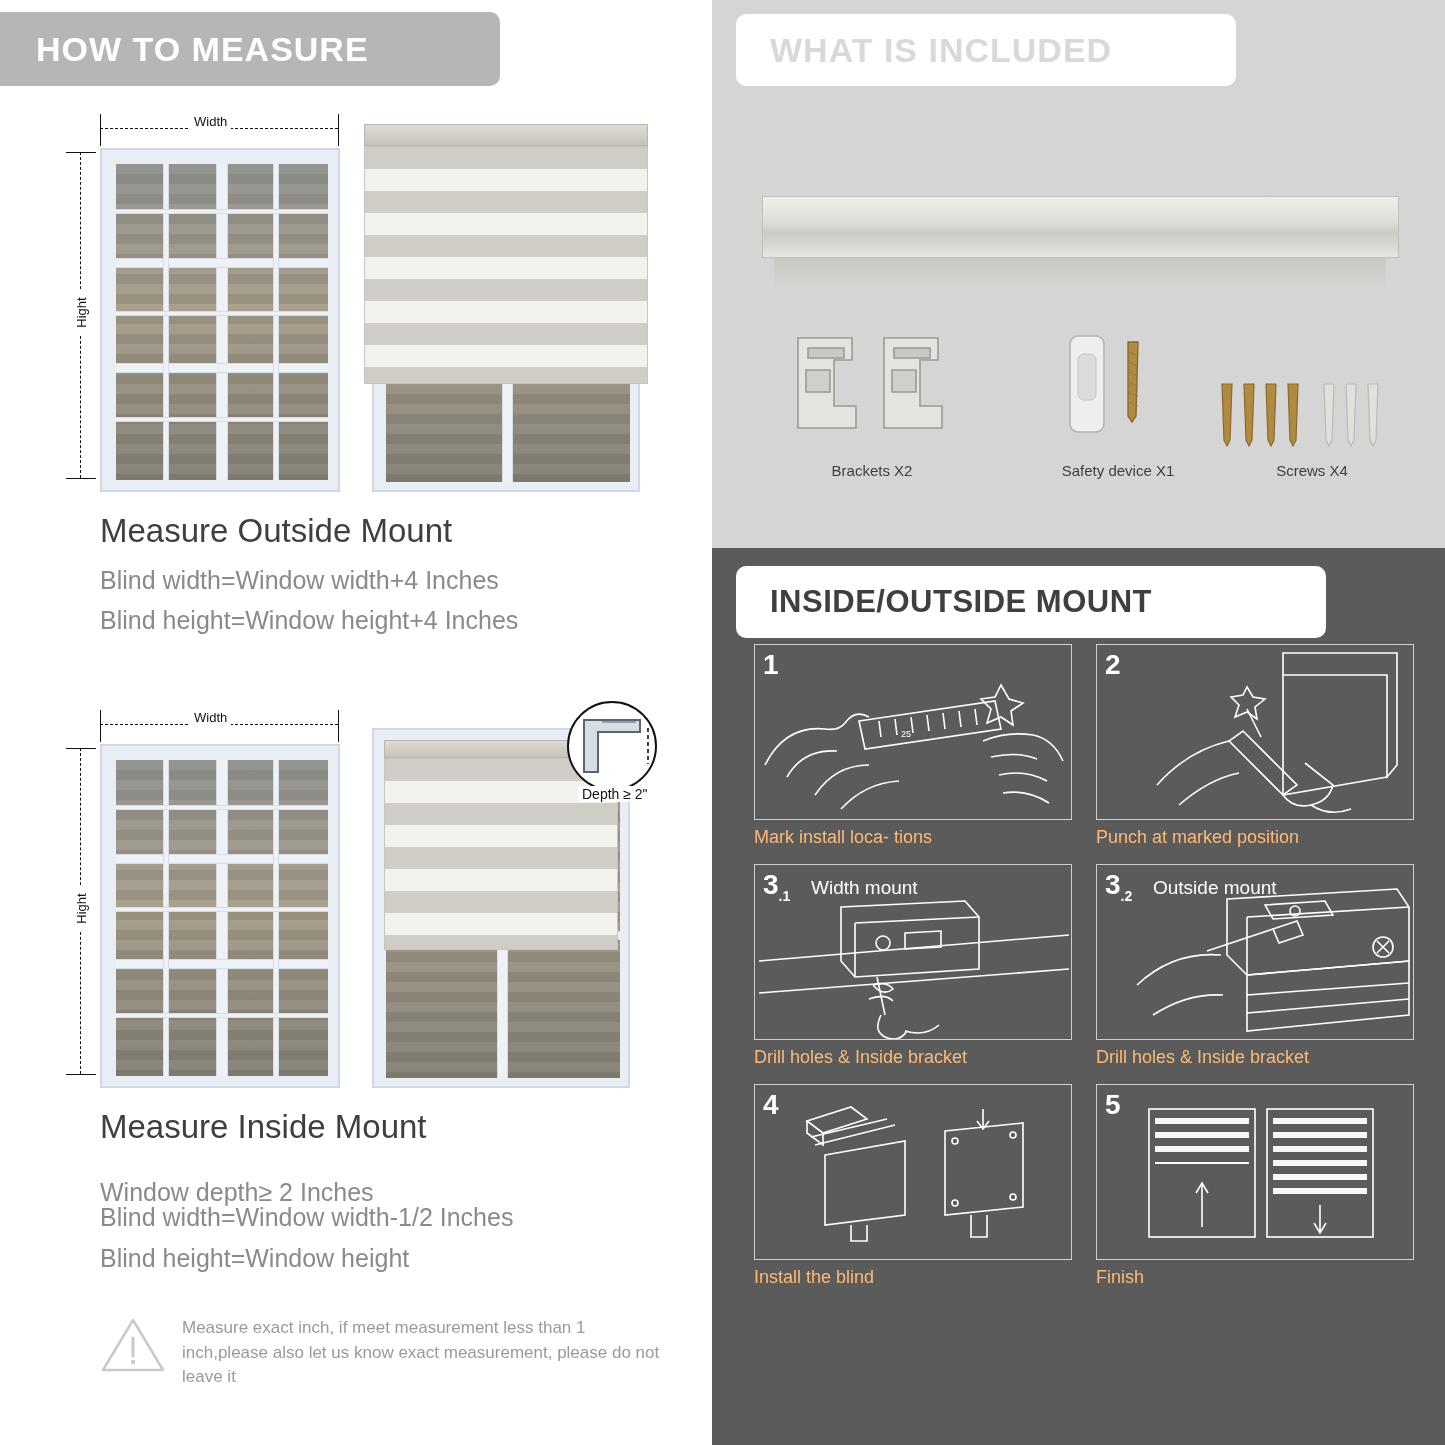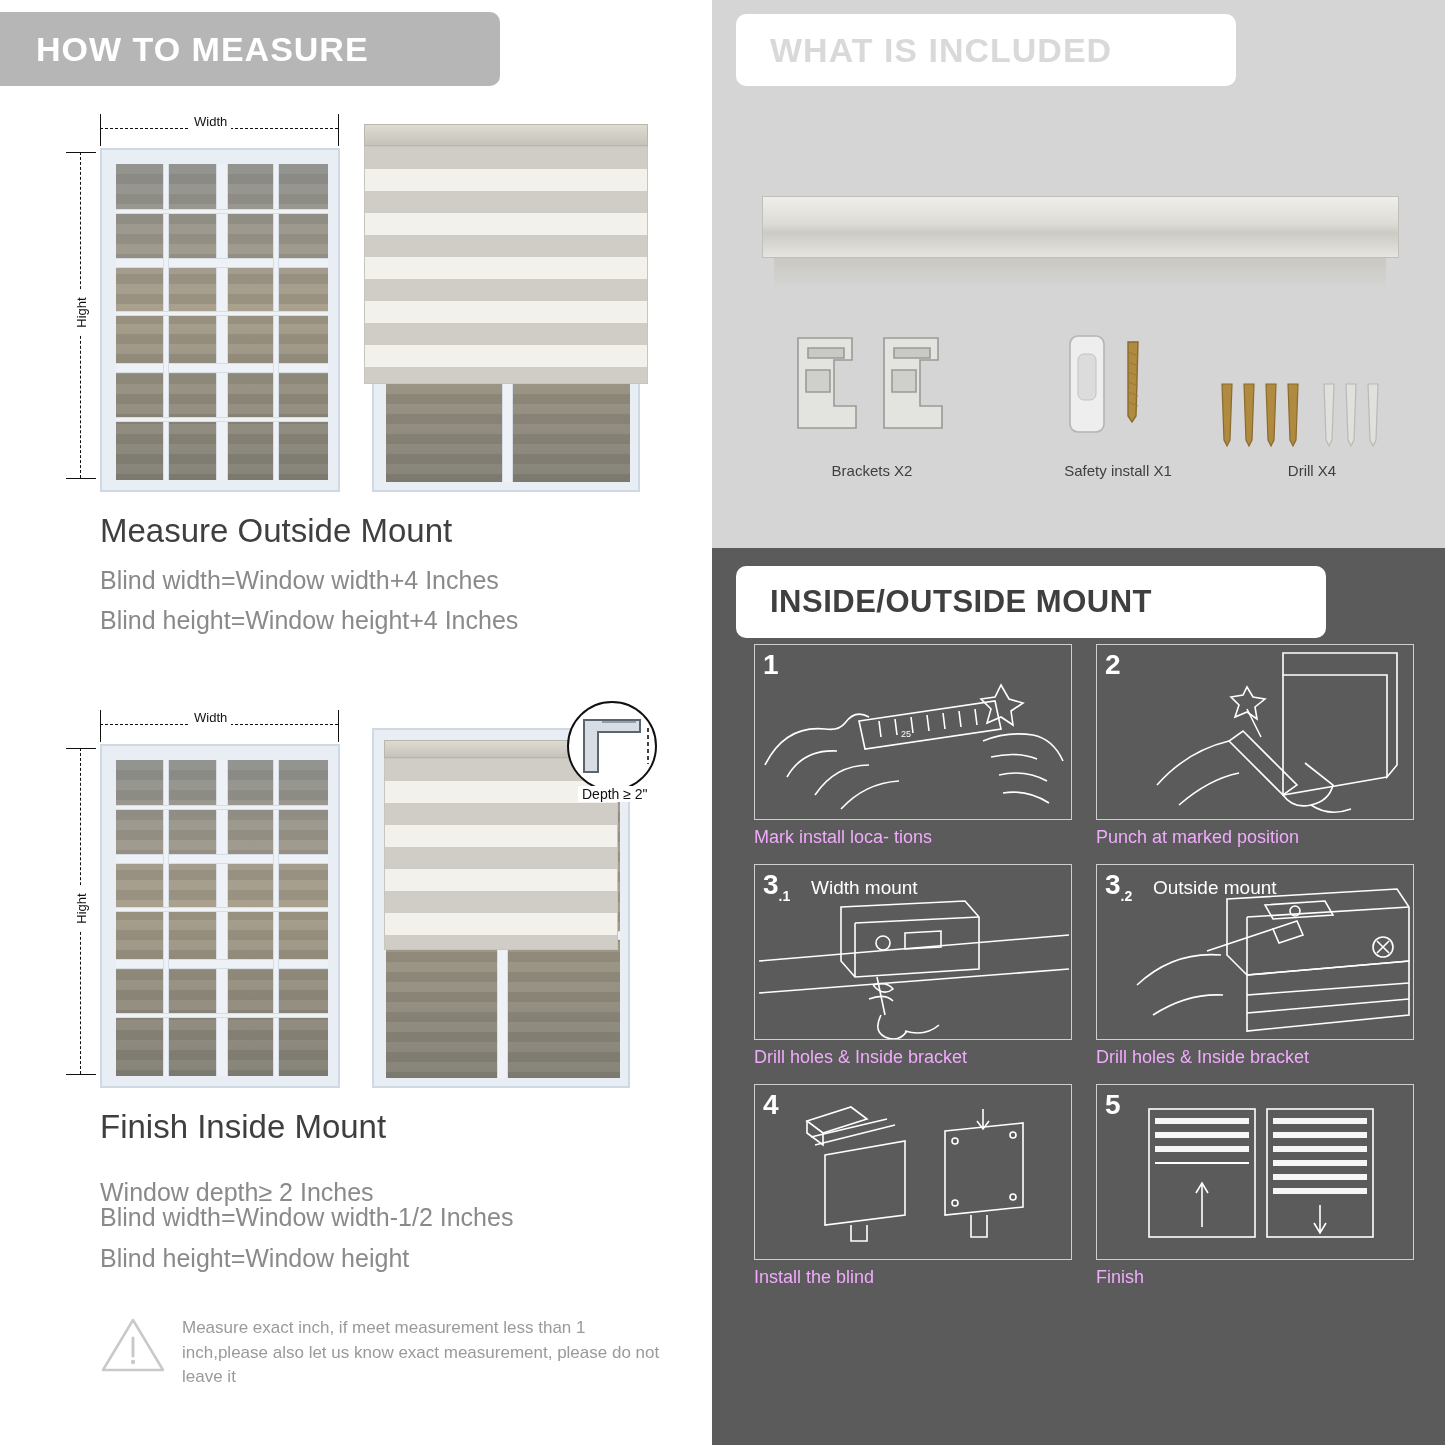--- a/index.html
+++ b/index.html
@@ -132,21 +132,21 @@
     position:relative; width:318px; height:176px;
     border:1.5px solid #cfcfcf; background:#5b5b5b; overflow:hidden;
   }
   .step-num {
     position:absolute; left:8px; top:4px; font-size:28px; color:#ffffff; font-weight:bold;
   }
   .step-num sub { font-size:14px; }
   .step-inline {
     position:absolute; left:56px; top:12px; font-size:19px; color:#ffffff;
   }
-  .step-cap { margin-top:7px; font-size:18px; color:#f0abfc; }
+  .step-cap { margin-top:7px; font-size:18px; color:#fdba74; }
 
   svg { display:block; }
 </style>
 </head>
 <body>
 
 <div class="page">
 
   <div class="left-col">
 
@@ -227,21 +227,21 @@
     <div class="blind" style="left:384px; top:758px; width:234px; height:192px;"></div>
 
     <svg style="position:absolute; left:558px; top:698px;" width="108" height="112">
       <circle cx="54" cy="48" r="44" fill="#ffffff" stroke="#111" stroke-width="2"></circle>
       <path d="M26 22 L82 22 L82 34 L40 34 L40 74 L26 74 Z" fill="#d8dde4" stroke="#5b6570" stroke-width="2"></path>
       <path d="M44 24 L78 24" stroke="#7d8894" stroke-width="1.5"></path>
       <path d="M90 30 L90 66" stroke="#111" stroke-width="1.6" stroke-dasharray="4 3"></path>
     </svg>
     <div class="dimlabel" style="left:578px; top:786px; font-size:14px;">Depth ≥ 2"</div>
 
-    <div class="sect-title" style="left:100px; top:1108px;">Finish Inside Mount</div>
+    <div class="sect-title" style="left:100px; top:1108px;">Measure Inside Mount</div>
     <div class="sect-line" style="left:100px; top:1162px;margin-top:16px;">Window depth≥ 2 Inches</div>
     <div class="sect-line" style="left:100px; top:1203px;">Blind width=Window width-1/2 Inches</div>
     <div class="sect-line" style="left:100px; top:1244px;">Blind height=Window height</div>
 
     <div class="note-wrap">
       <div class="warn-tri">
         <svg width="66" height="58" viewBox="0 0 66 58">
           <path d="M33 4 L63 54 L3 54 Z" fill="none" stroke="#c9c9c9" stroke-width="2.5" stroke-linejoin="round"></path>
           <line x1="33" y1="22" x2="33" y2="40" stroke="#c9c9c9" stroke-width="3" stroke-linecap="round"></line>
           <circle cx="33" cy="46" r="2.2" fill="#c9c9c9"></circle>
@@ -275,38 +275,38 @@
     <svg style="position:absolute; left:340px; top:330px;" width="130" height="120">
       <rect x="18" y="6" width="34" height="96" rx="8" fill="#eeeeee" stroke="#b4b4b4" stroke-width="1.6"></rect>
       <rect x="26" y="24" width="18" height="46" rx="6" fill="#dcdcdc" stroke="#c2c2c2"></rect>
       <g stroke="#8a6a2f" stroke-width="1.4" fill="#b08a3e">
         <path d="M76 12 L86 12 L84 86 L80 92 L76 86 Z"></path>
       </g>
       <g stroke="#9a7a3a" stroke-width="1">
         <path d="M76 22 L86 26 M76 32 L86 36 M76 42 L86 46 M76 52 L86 56 M76 62 L86 66 M76 72 L86 76"></path>
       </g>
     </svg>
-    <div class="parts-label" style="left:286px; top:462px; width:240px;">Safety install X1</div>
+    <div class="parts-label" style="left:286px; top:462px; width:240px;">Safety device X1</div>
 
     <svg style="position:absolute; left:500px; top:330px;" width="190" height="120">
       <g>
         <g fill="#b08a3e" stroke="#8a6a2f" stroke-width="1.2">
           <path d="M10 54 L20 54 L18 110 L15 116 L12 110 Z"></path>
           <path d="M32 54 L42 54 L40 110 L37 116 L34 110 Z"></path>
           <path d="M54 54 L64 54 L62 110 L59 116 L56 110 Z"></path>
           <path d="M76 54 L86 54 L84 110 L81 116 L78 110 Z"></path>
         </g>
         <g fill="#e0e0dd" stroke="#b9b9b6" stroke-width="1.2">
           <path d="M112 54 L122 54 L120 110 L117 116 L114 110 Z"></path>
           <path d="M134 54 L144 54 L142 110 L139 116 L136 110 Z"></path>
           <path d="M156 54 L166 54 L164 110 L161 116 L158 110 Z"></path>
         </g>
       </g>
     </svg>
-    <div class="parts-label" style="left:490px; top:462px; width:220px;">Drill X4</div>
+    <div class="parts-label" style="left:490px; top:462px; width:220px;">Screws X4</div>
   </div>
 
   <div class="right-bottom">
     <div class="iom-banner">
       <span>INSIDE/OUTSIDE MOUNT</span>
     </div>
 
     <div class="step-grid">
 
       <div class="step-row">

